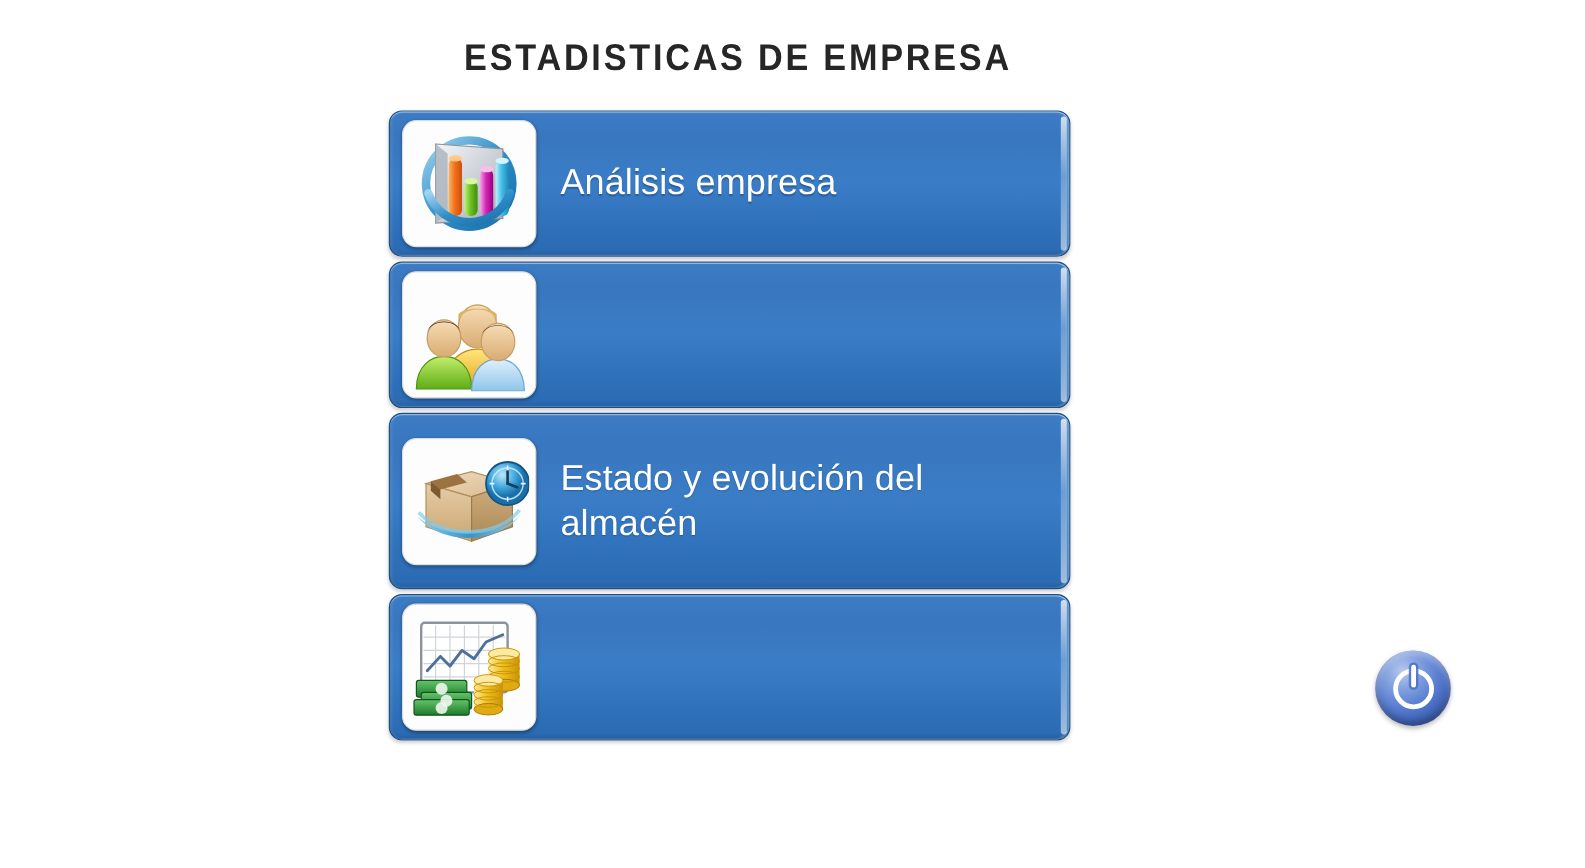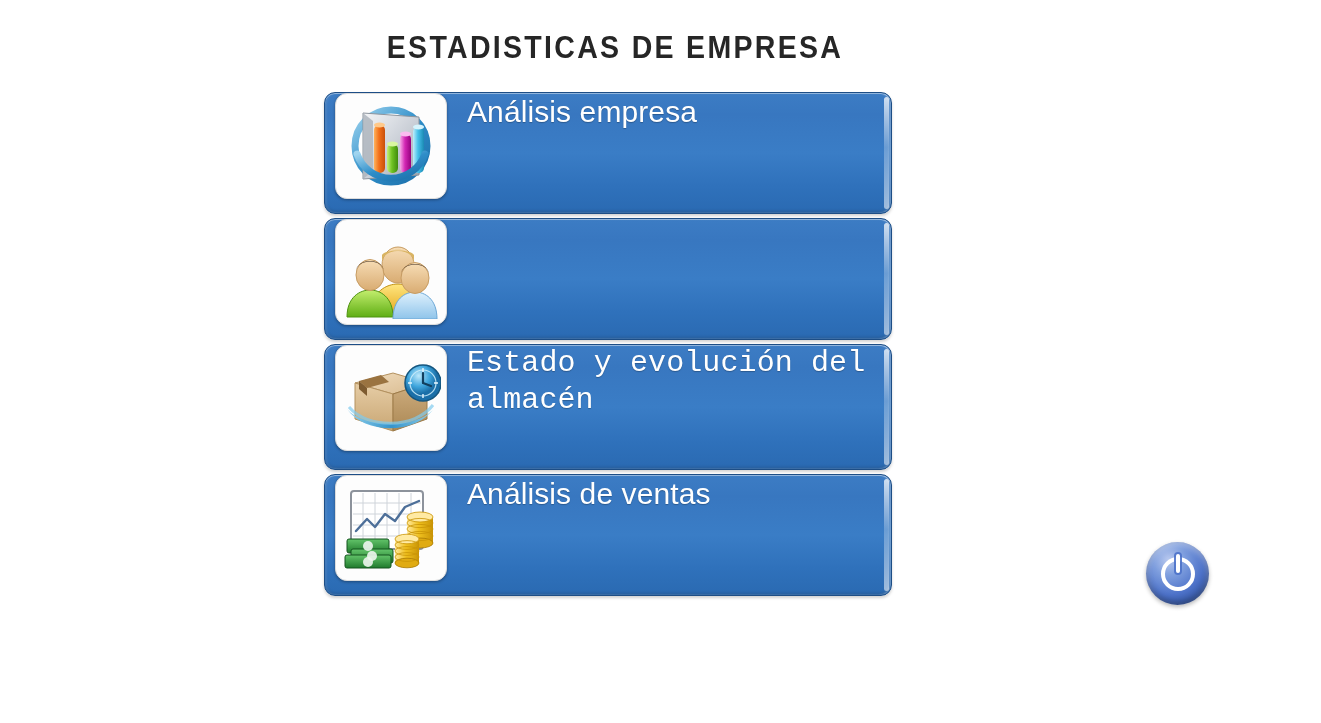--- a/index.html
+++ b/index.html
@@ -57,21 +57,21 @@
                 #2a6ab2 100%);
     box-shadow:
       inset 0 1px 0 rgba(255,255,255,0.38),
       inset -2px 0 2px rgba(255,255,255,0.30),
       inset 2px 0 2px rgba(255,255,255,0.10),
       inset 0 -2px 3px rgba(0,0,0,0.14),
       0 2px 3px rgba(0,0,0,0.18);
     cursor: pointer;
     overflow: hidden;
   }
-  .menu-button.tall { height: 126px; font-family: Liberation Mono, monospace; }
+  .menu-button.tall { height: 147px; }
 
   
   .menu-button::after {
     content: "";
     position: absolute;
     top: 4px;
     right: 2px;
     bottom: 4px;
     width: 5px;
     border-radius: 4px;
@@ -79,21 +79,21 @@
                 rgba(255,255,255,0.75),
                 rgba(255,255,255,0.25) 45%,
                 rgba(255,255,255,0.55));
     pointer-events: none;
   }
 
   .btn-inner {
     position: absolute;
     inset: 0;
     display: flex;
-    align-items: flex-start;
+    align-items: center;
   }
 
   
   .icon-tile {
     flex: 0 0 auto;
     width: 110px;
     height: 104px;
     margin-left: 10px;
     border-radius: 12px;
     background: #fdfdfd;
@@ -395,21 +395,20 @@
               <ellipse cx="66" cy="82" rx="12" ry="4.8" fill="#e0ab12" stroke="#a87a04" stroke-width="0.8"></ellipse>
               <g stroke="#c99406" stroke-width="0.8" fill="none">
                 <ellipse cx="66" cy="64" rx="12" ry="4.4"></ellipse>
                 <ellipse cx="66" cy="70" rx="12" ry="4.4"></ellipse>
                 <ellipse cx="66" cy="76" rx="12" ry="4.4"></ellipse>
               </g>
             </g>
           </g>
         </svg>
       </div>
-      <div class="btn-label">Análisis de ventas</div>
     </div>
   </div>
 
 </div>
 
 <div class="power-button">
   <div class="power-glyph"></div>
 </div>
 
 </body></html>

